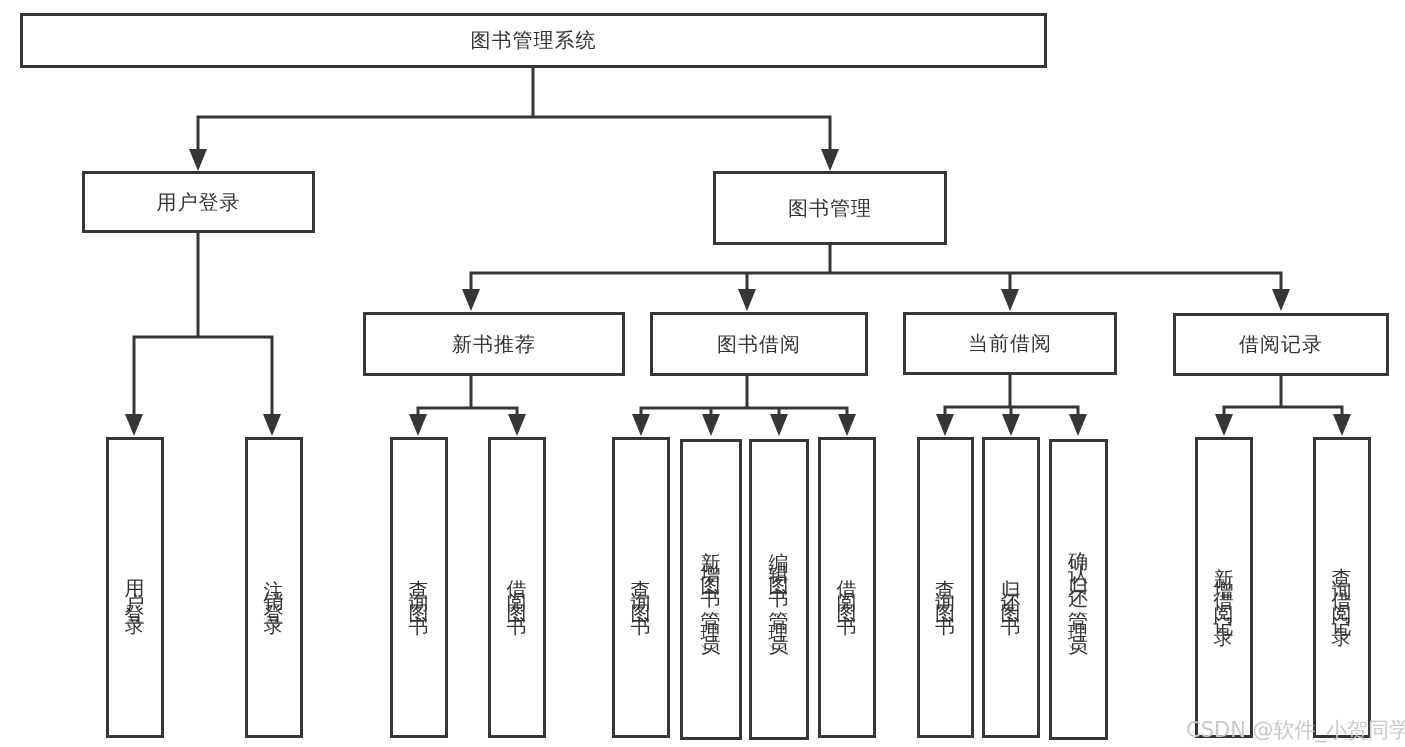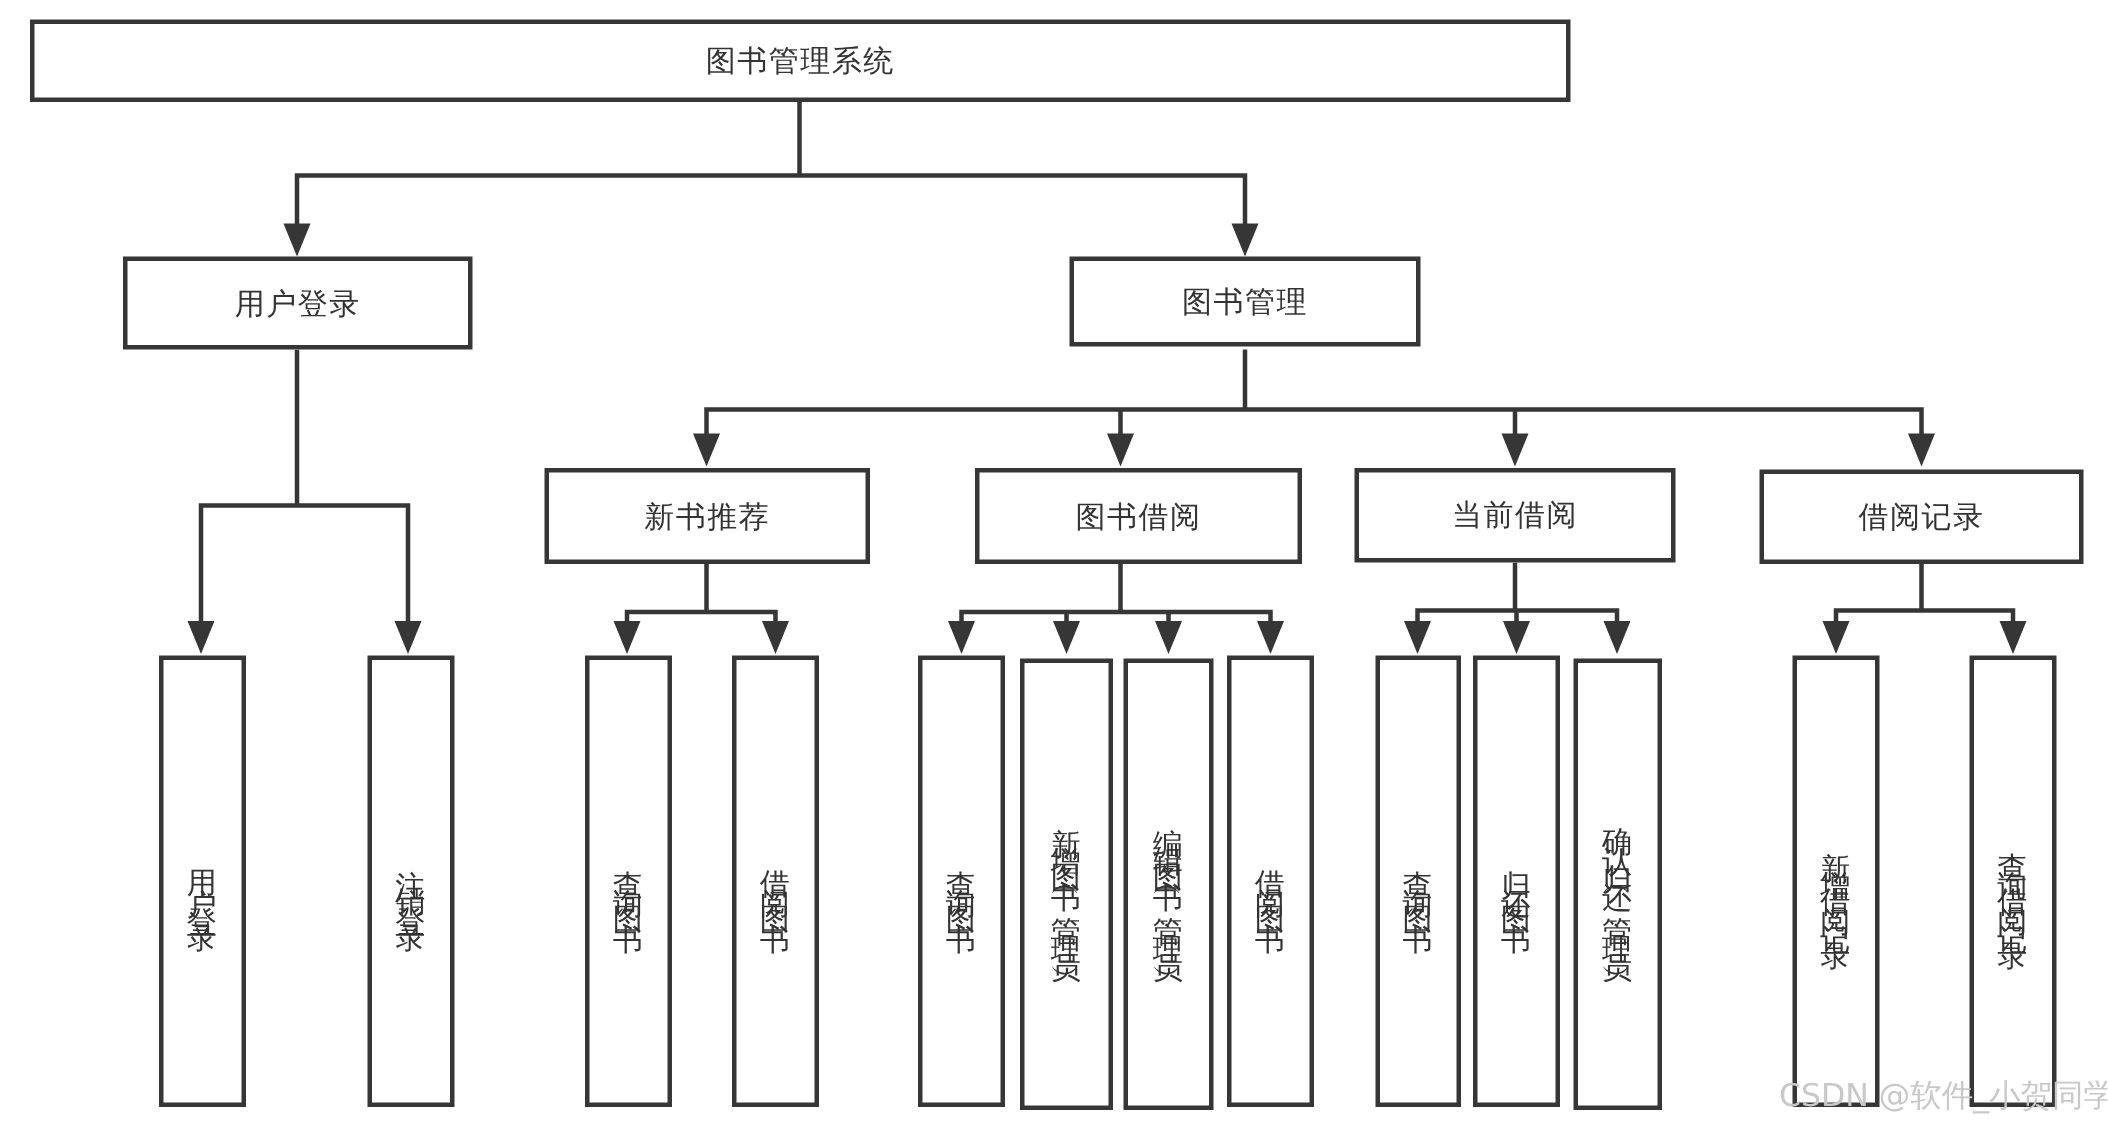--- a/index.html
+++ b/index.html
@@ -91,25 +91,25 @@
     </g>
   </svg>
 
   <div class="box" style="left:20px;top:13px;width:1027px;height:55px">
     <span class="hlabel">图书管理系统</span>
   </div>
 
   <div class="box" style="left:82px;top:171px;width:233px;height:62px">
     <span class="hlabel">用户登录</span>
   </div>
-  <div class="box" style="left:713px;top:171px;width:234px;height:60px">
+  <div class="box" style="left:713px;top:171px;width:234px;height:74px">
     <span class="hlabel">图书管理</span>
   </div>
 
-  <div class="box" style="left:363px;top:312px;width:217px;height:64px">
+  <div class="box" style="left:363px;top:312px;width:262px;height:64px">
     <span class="hlabel">新书推荐</span>
   </div>
   <div class="box" style="left:650px;top:312px;width:218px;height:64px">
     <span class="hlabel">图书借阅</span>
   </div>
   <div class="box" style="left:1173px;top:313px;width:216px;height:63px">
     <span class="hlabel">借阅记录</span>
   </div>
   <div class="box" style="left:903px;top:312px;width:214px;height:63px">
     <span class="hlabel">当前借阅</span>

